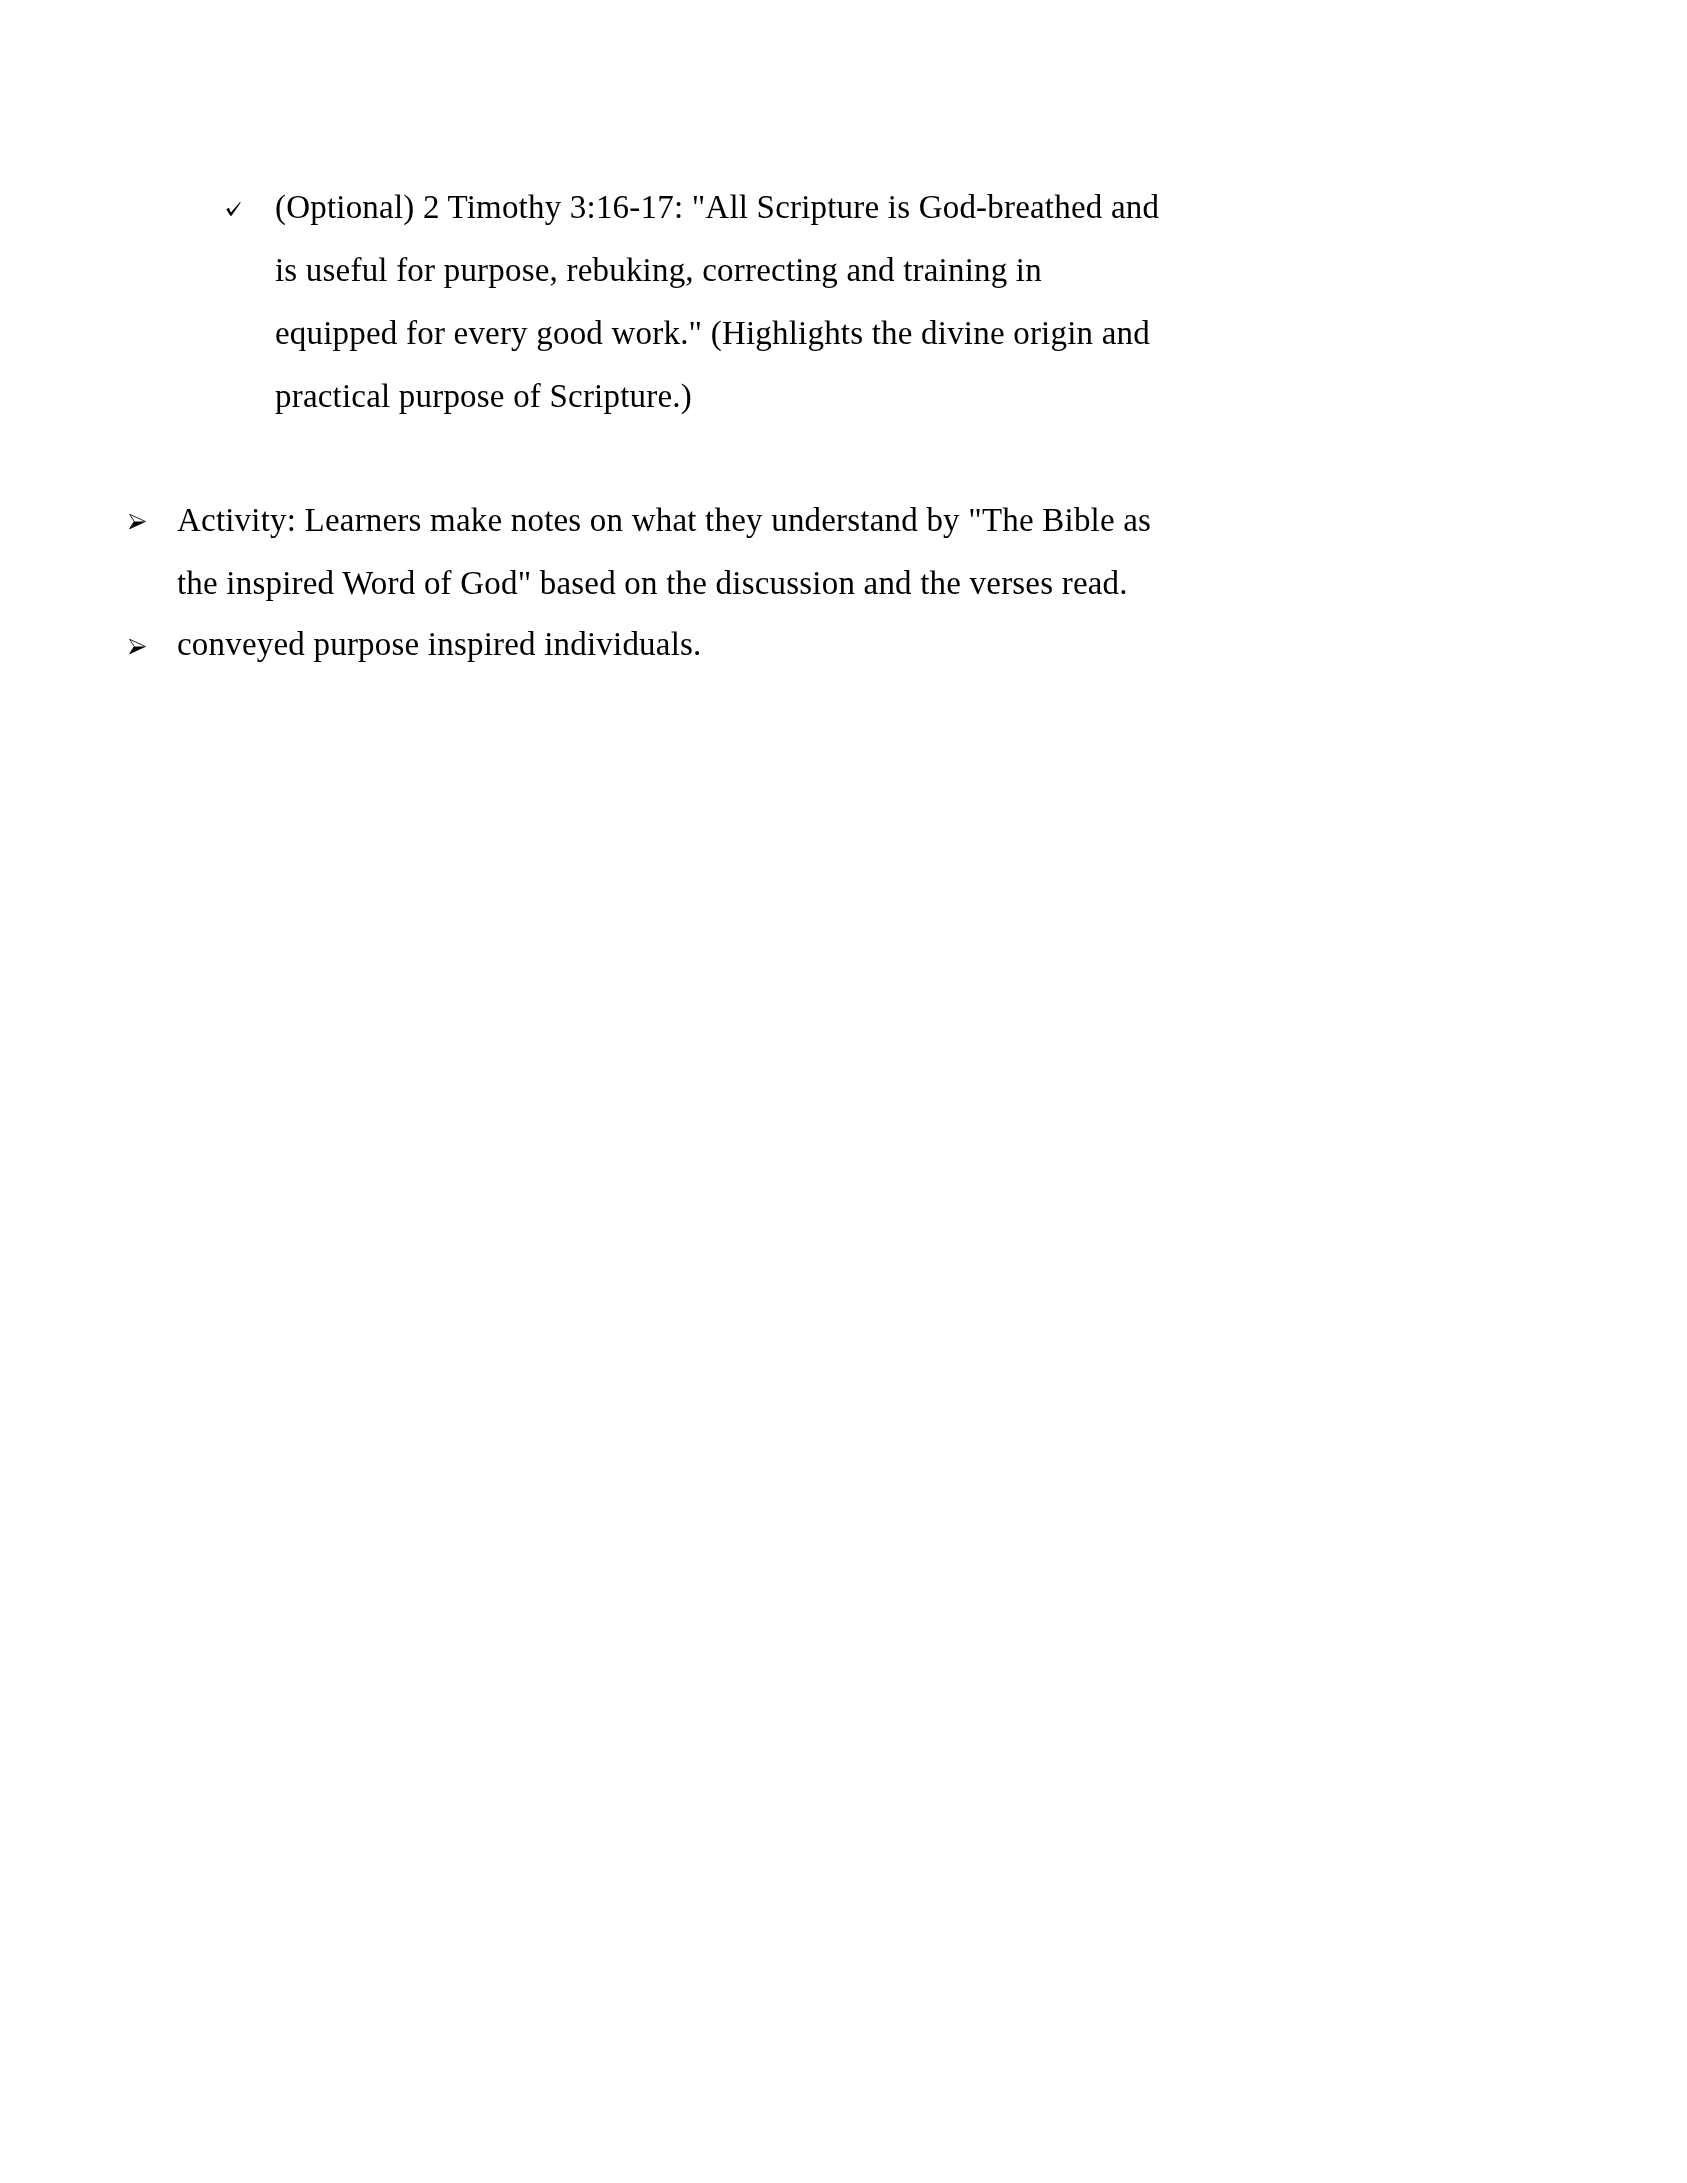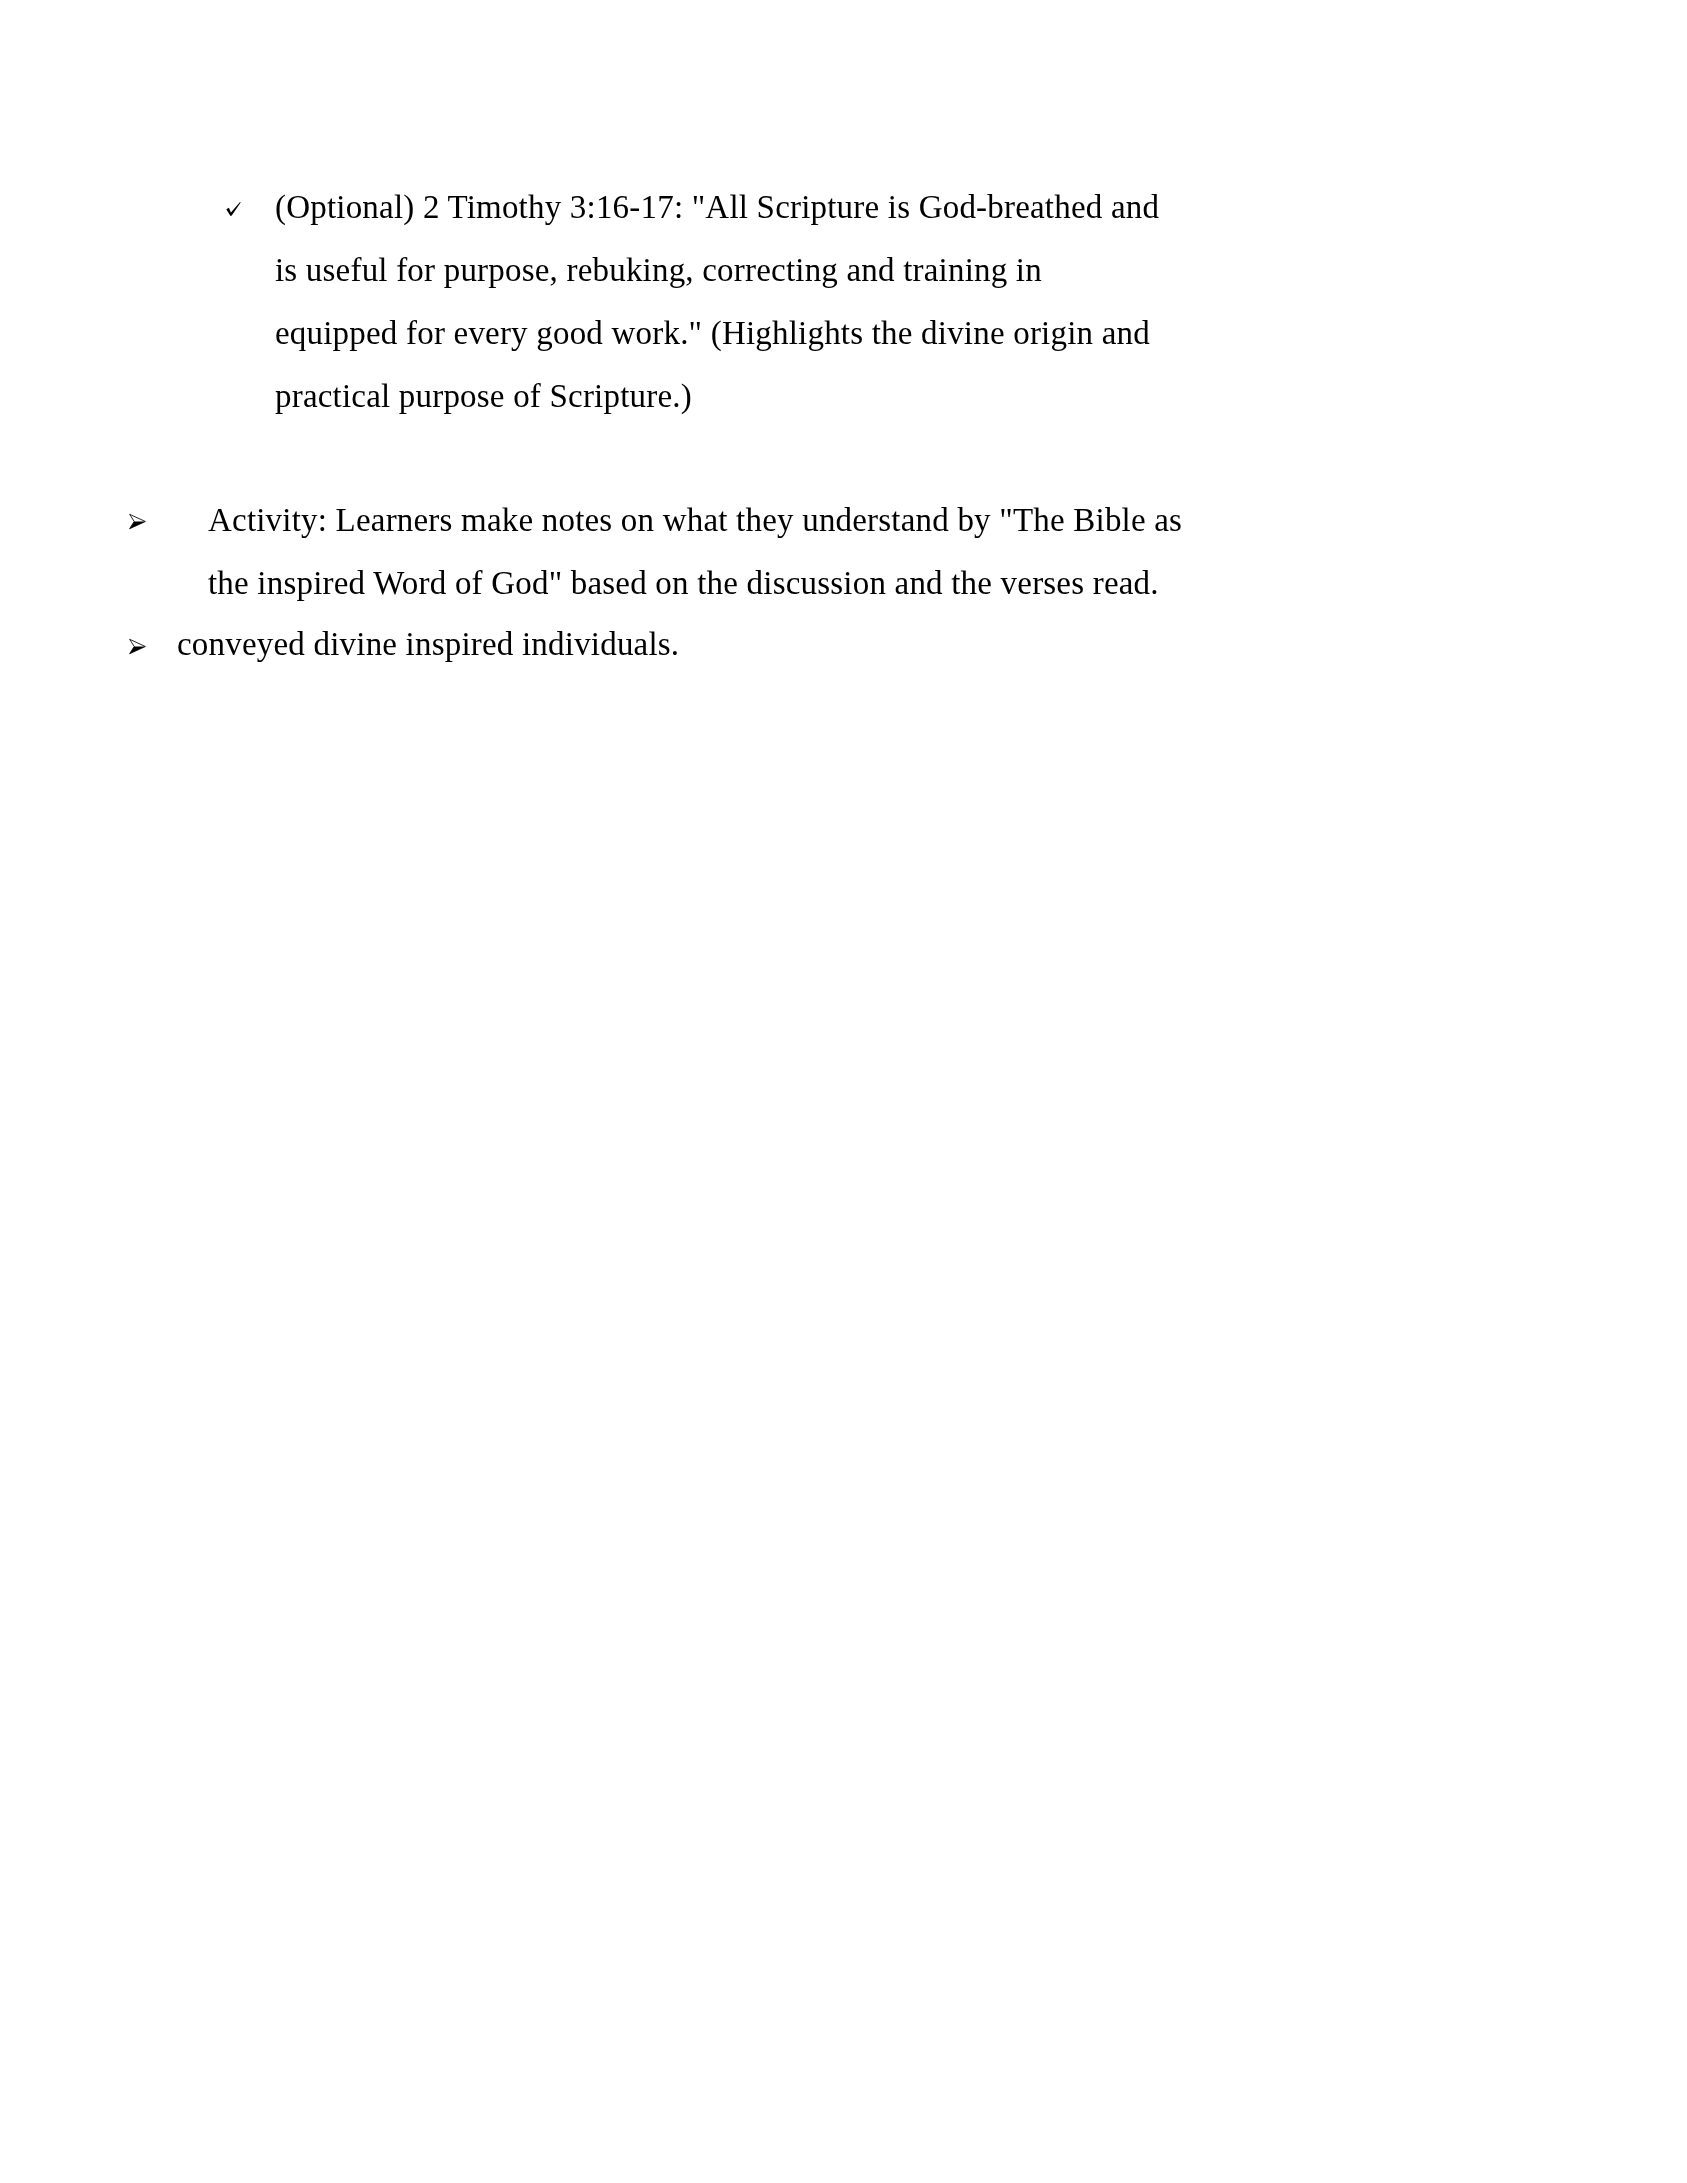--- a/index.html
+++ b/index.html
@@ -34,21 +34,20 @@
     }
     .sub-item {
       left: 275px;
       top: 176px;
       width: 1211px;
     }
     .main-item-1 {
       left: 177px;
       top: 489px;
       width: 1277px;
-      margin-left: 31px;
     }
     .main-item-2 {
       left: 177px;
       top: 613px;
       width: 1277px;
     }
     .bullet {
       position: absolute;
       display: block;
     }
@@ -92,17 +91,17 @@
   <div class="item main-item-1">
     <span class="line"><b>Activity:</b><span> Learners make notes on what they understand by "The Bible as</span></span>
     <span class="line">the inspired Word of God" based on the discussion and the verses read.</span>
   </div>
 
   <svg class="bullet arrow-bullet arrow-2" viewBox="0 0 26 26">
     <path d="M1 2 L25 13 L1 24 L8 13 Z" fill="#ffffff" stroke="#000" stroke-width="1.3"></path>
     <path d="M8 13 L25 13 L1 24 Z" fill="#000"></path>
   </svg>
   <div class="item main-item-2">
-    <span class="line">conveyed divine inspired individuals.</span>
+    <span class="line">conveyed purpose inspired individuals.</span>
   </div>
 
 </div>
 
 
 </body></html>

